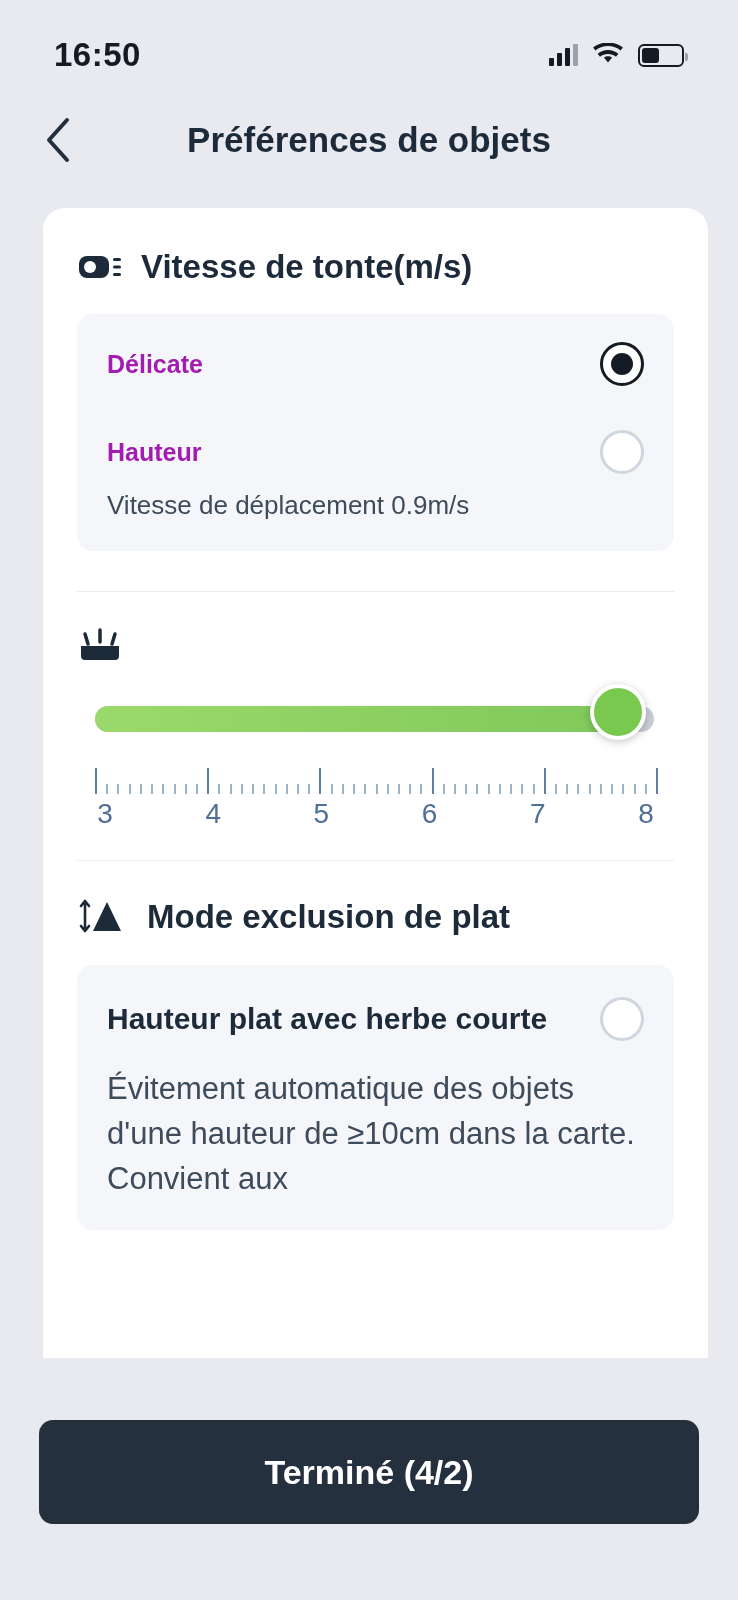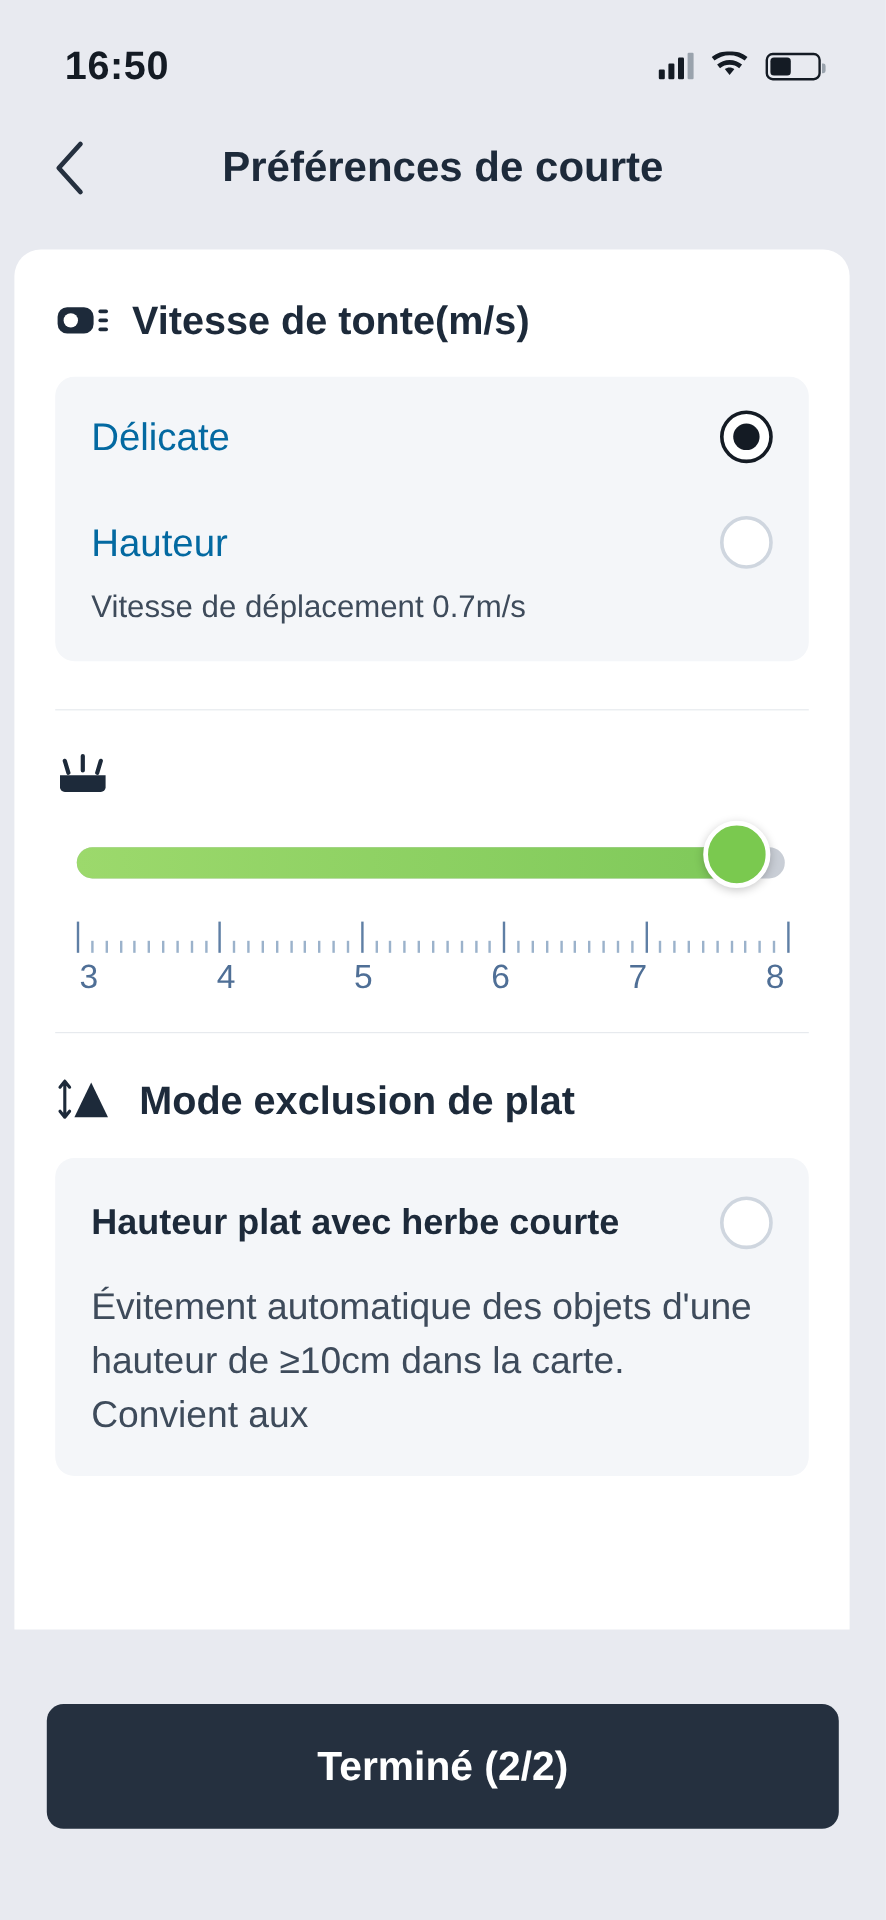--- a/index.html
+++ b/index.html
@@ -107,21 +107,21 @@
   .page-title {
     width: 100%;
     text-align: center;
     font-size: 35px;
     font-weight: bold;
     color: #1d2a3a;
   }
 
   
   .card {
-    margin: 20px 30px 0 12px;
+    margin: 20px 30px 0 43px;
     background: #ffffff;
     border-radius: 22px 22px 0 0;
     flex: 1 1 auto;
     overflow: hidden;
     position: relative;
   }
   .card-inner {
     padding: 40px 34px 0 34px;
   }
 
@@ -142,23 +142,23 @@
     background: #f4f6f9;
     border-radius: 16px;
     padding: 28px 30px 30px 30px;
   }
   .option-row {
     display: flex;
     align-items: center;
     justify-content: space-between;
   }
   .option-label {
-    font-size: 32px;
-    font-weight: normal;
-    color: #0369a1;
+    font-size: 25px;
+    font-weight: bold;
+    color: #a21caf;
   }
   .option-desc {
     font-size: 26px;
     color: #3e4b5b;
     margin-top: 16px;
   }
   .option-row.second { margin-top: 44px; }
 
   .radio {
     width: 44px;
@@ -327,21 +327,21 @@
         </div>
     </div>
   </div>
 
   <div class="header">
     <div class="back-btn">
       <svg width="30" height="48" viewBox="0 0 30 48">
         <path d="M24 4 L6 24 L24 44" stroke="#25303f" stroke-width="4" fill="none" stroke-linecap="round" stroke-linejoin="round"></path>
       </svg>
     </div>
-    <div class="page-title">Préférences de courte</div>
+    <div class="page-title">Préférences de objets</div>
   </div>
 
   <div class="card">
     <div class="card-inner">
 
       <div class="section-head">
         <svg width="46" height="34" viewBox="0 0 46 34">
           <rect x="2" y="6" width="30" height="22" rx="8" fill="#1d2a3a"></rect>
           <circle cx="13" cy="17" r="6" fill="#ffffff"></circle>
           <rect x="36" y="8" width="8" height="3" rx="1.5" fill="#1d2a3a"></rect>
@@ -354,21 +354,21 @@
       <div class="option-block">
         <div class="option-row">
           <div class="option-label">Délicate</div>
           <div class="radio checked"></div>
         </div>
 
         <div class="option-row second">
           <div class="option-label">Hauteur</div>
           <div class="radio"></div>
         </div>
-        <div class="option-desc">Vitesse de déplacement 0.7m/s</div>
+        <div class="option-desc">Vitesse de déplacement 0.9m/s</div>
       </div>
 
       <div class="divider"></div>
 
       <div class="slider-section">
         <div class="section-head">
           <svg width="46" height="36" viewBox="0 0 46 36">
             <path d="M8 6 L11 16 M23 2 L23 14 M38 6 L35 16" stroke="#1d2a3a" stroke-width="3.5" stroke-linecap="round"></path>
             <path d="M4 18 h38 v10 a4 4 0 0 1 -4 4 h-30 a4 4 0 0 1 -4 -4 z" fill="#1d2a3a"></path>
           </svg>
@@ -462,16 +462,16 @@
             <div class="radio"></div>
           </div>
           <div class="excl-desc">Évitement automatique des objets d'une hauteur de ≥10cm dans la carte. Convient aux</div>
         </div>
       </div>
 
     </div>
   </div>
 
   <div class="footer">
-    <button class="done-btn">Terminé (2/2)</button>
+    <button class="done-btn">Terminé (4/2)</button>
   </div>
 
 </div>
 
 </body></html>

